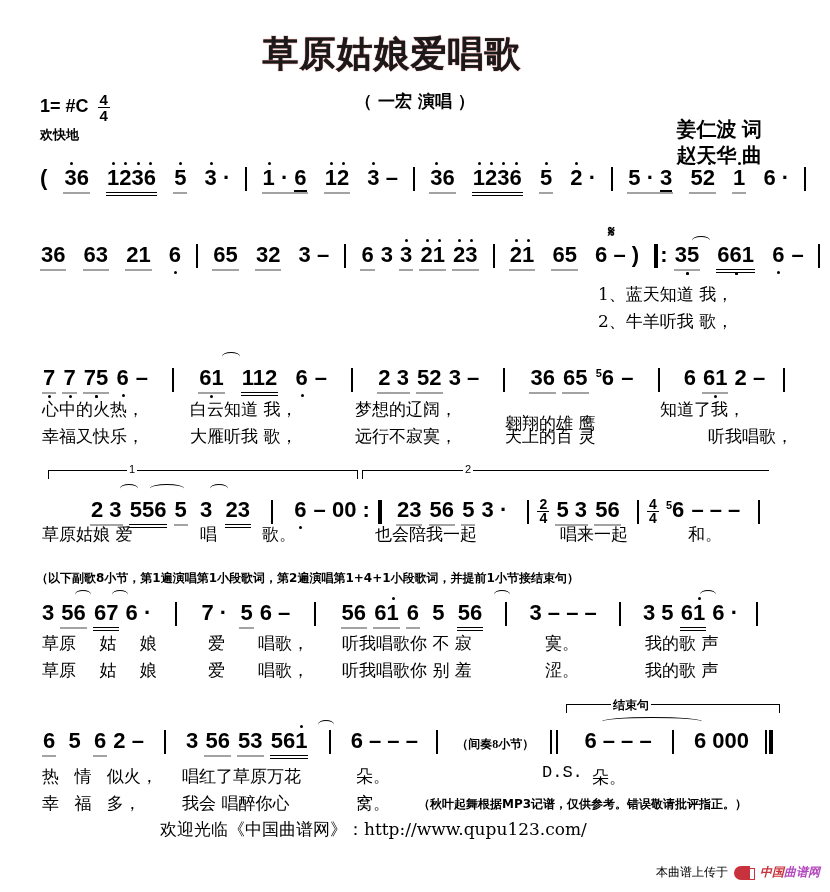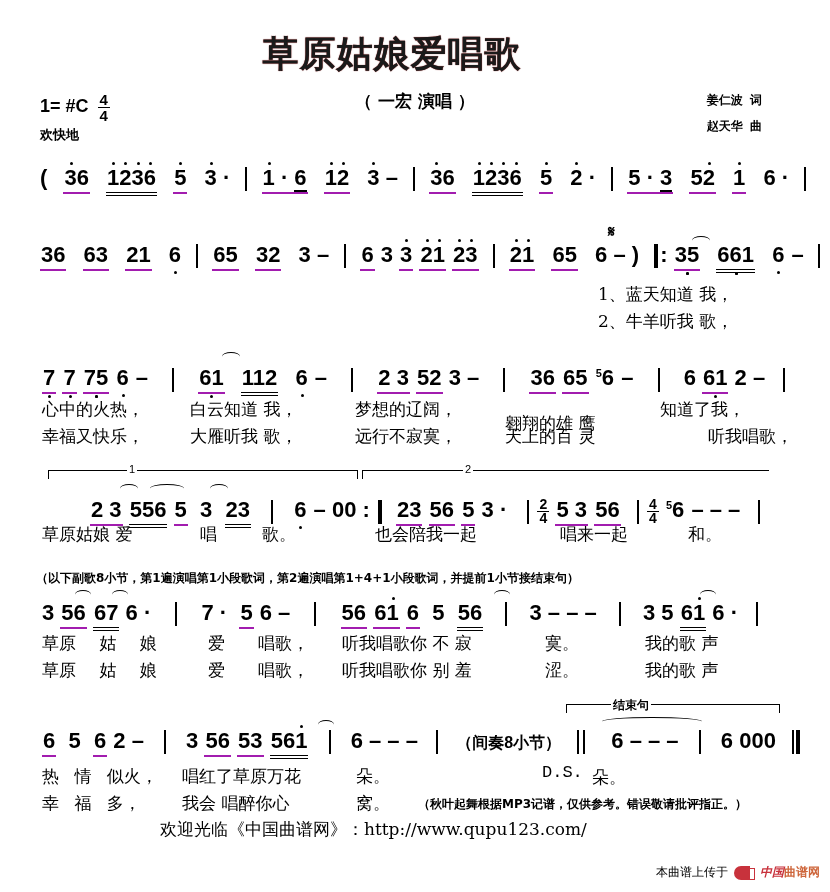--- a/index.html
+++ b/index.html
@@ -5,44 +5,44 @@
   html, body { margin: 0; padding: 0; background: #ffffff; }
   body { width: 830px; height: 892px; position: relative; overflow: hidden; color: #000; font-family: "DejaVu Sans", sans-serif; }
   .abs { position: absolute; white-space: nowrap; }
   .title { left: 0; width: 784px; top: 30px; text-align: center; font-size: 36px; font-weight: bold; color: #1a1a1a; letter-spacing: 1px; text-shadow: 0 0 1px #7a0000; font-family: "DejaVu Sans", sans-serif; }
   .singer { left: 0; width: 830px; top: 90px; text-align: center; font-size: 17px; font-weight: bold; }
   .key { left: 40px; top: 92px; font-size: 18px; font-weight: bold; font-family: "Liberation Sans", sans-serif; }
   .timesig { display: inline-block; vertical-align: middle; text-align: center; line-height: 15px; font-size: 15px; margin-left: 4px; }
   .timesig span { display: block; }
   .timesig .bar { border-top: 1px solid #000; width: 12px; margin: 0 auto; height: 0; }
   .tempo { left: 40px; top: 126px; font-size: 13px; font-weight: bold; }
-  .credit { right: 68px; font-size: 12px; font-weight: bold; font-family: Liberation Mono, monospace; }
+  .credit { right: 68px; font-size: 20px; font-weight: bold; font-family: Liberation Sans, sans-serif; margin-top: 24px; }
   .row { position: absolute; left: 38px; height: 26px; font-family: "Liberation Sans", sans-serif; font-weight: bold; font-size: 22px; line-height: 26px; white-space: nowrap; }
   .note { display: inline-block; position: relative; padding: 0 1px; }
-  .ul1 { border-bottom: 2px solid #a21caf; padding-bottom: 1px; }
+  .ul1 { border-bottom: 2px solid #a3a3a3; padding-bottom: 1px; }
   .ul2 { border-bottom: 4px double #000; padding-bottom: 1px; }
   .dot-hi { position: relative; }
   .dot-hi::before { content: ""; position: absolute; left: 50%; top: -3px; width: 3px; height: 3px; margin-left: -1px; background: #000; border-radius: 50%; }
   .dot-lo::after { content: ""; position: absolute; left: 50%; bottom: -6px; width: 3px; height: 3px; margin-left: -1px; background: #000; border-radius: 50%; }
   .gap { display: inline-block; width: 10px; }
   .bl { display: inline-block; width: 2px; height: 24px; background: #000; vertical-align: middle; margin: 0 8px; }
   .lyric { position: absolute; font-family: "DejaVu Serif", serif; font-size: 17px; white-space: nowrap; }
   .note-line { font-size: 12px; font-weight: bold; font-family: "DejaVu Sans", sans-serif; }
   .bracket { position: absolute; border-top: 1px solid #000; height: 8px; }
   .bracket.l { border-left: 1px solid #000; }
   .bracket.r { border-right: 1px solid #000; }
   .bracket-label { position: absolute; font-size: 11px; background: #fff; padding: 0 2px; top: -8px; font-family: "Liberation Sans", sans-serif; }
   .slur { position: absolute; height: 8px; border-top: 1.5px solid #000; border-radius: 50% 50% 0 0; }
   .segno { position: absolute; font-size: 16px; font-weight: bold; }
   .footer-url { left: 160px; top: 818px; font-size: 17px; font-family: "DejaVu Serif", serif; }
   .upload { right: 10px; top: 864px; font-size: 12px; font-family: "DejaVu Sans", sans-serif; display: flex; align-items: center; gap: 6px; }
   .logo-mark { width: 16px; height: 14px; border-radius: 8px 0 0 8px; background: #c8323c; display: inline-block; position: relative; }
   .logo-mark::after { content: ""; position: absolute; right: -5px; top: 2px; width: 4px; height: 10px; border: 1px solid #c8323c; border-left: none; }
   .logo-text-a { color: #c8323c; font-weight: bold; font-style: italic; }
-  .logo-text-b { color: #c2410c; font-weight: bold; opacity: 0.8; }
+  .logo-text-b { color: #a21caf; font-weight: bold; font-style: italic; opacity: 0.8; }
 </style>
 </head>
 <body>
 
 <div class="abs title">草原姑娘爱唱歌</div>
 <div class="abs singer">（ 一宏 演唱 ）</div>
 
 <div class="abs key">
   <span>1= #C</span>
   <span class="timesig">
@@ -215,21 +215,21 @@
 <div class="row" style="top:728px; left:42px;">
   <span class="note ul1">6</span> &nbsp;5&nbsp;
   <span class="note ul1">6</span> 2 –
   <span class="bl" style="margin:0 14px;"></span>
   3 <span class="note ul1">56</span>
   <span class="note ul1">53</span>
   <span class="note ul2">56<span class="dot-hi">1</span></span>
   <span class="bl" style="margin:0 14px;"></span>
   6 – – –
   <span class="bl" style="margin:0 12px;"></span>
-  <span style="font-size:16px; font-family:Liberation Sans, sans-serif;">（间奏8小节）</span>
+  <span style="font-size:12px; font-family:Liberation Serif, serif;">（间奏8小节）</span>
   <span class="bl" style="margin:0 2px 0 10px;"></span><span class="bl" style="margin:0 20px 0 2px;"></span>
   6 – – –
   <span class="bl" style="margin:0 14px;"></span>
   6 000
   <span class="bl" style="margin:0 2px 0 10px; width:2px;"></span><span class="bl" style="margin:0; width:4px;"></span>
 </div>
 <div class="slur" style="left:318px; top:720px; width:16px;"></div>
 <div class="lyric" style="left:42px; top:765px; word-spacing:10px;">热 情 似火，</div>
 <div class="lyric" style="left:182px; top:765px;">唱红了草原万花</div>
 <div class="lyric" style="left:356px; top:765px;">朵。</div>

